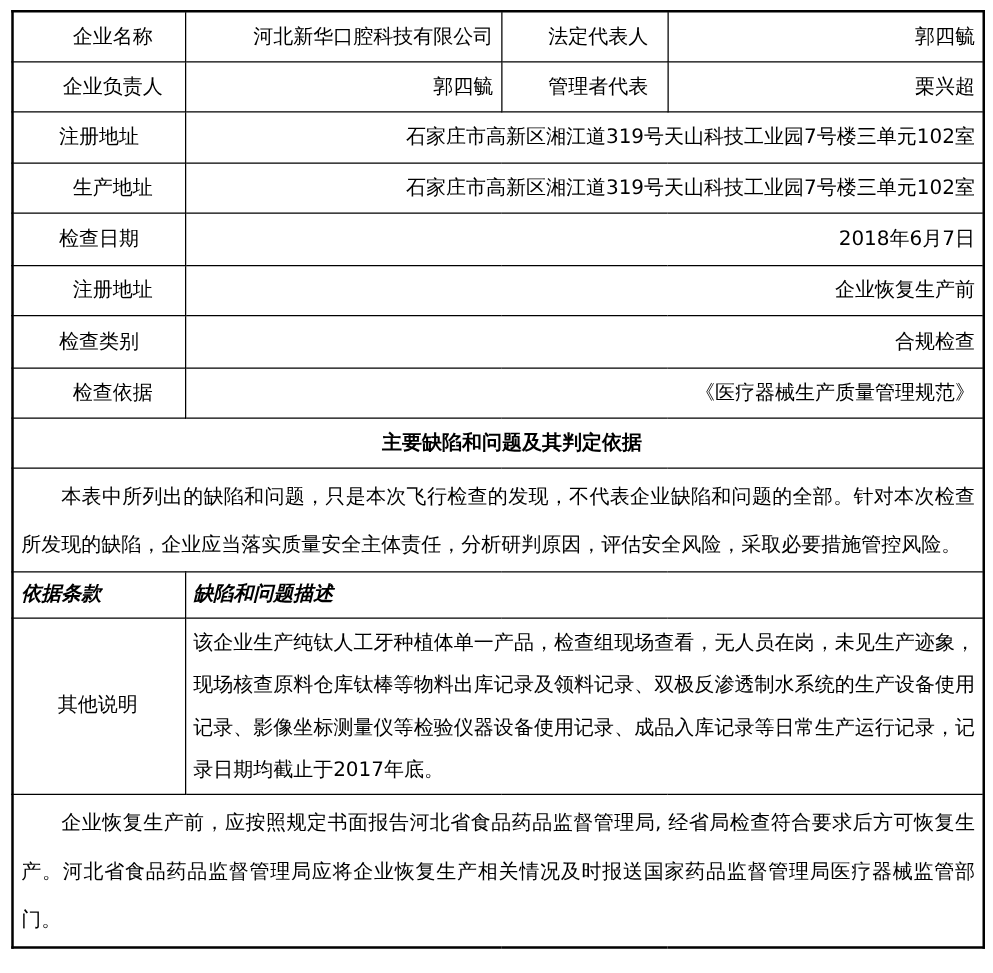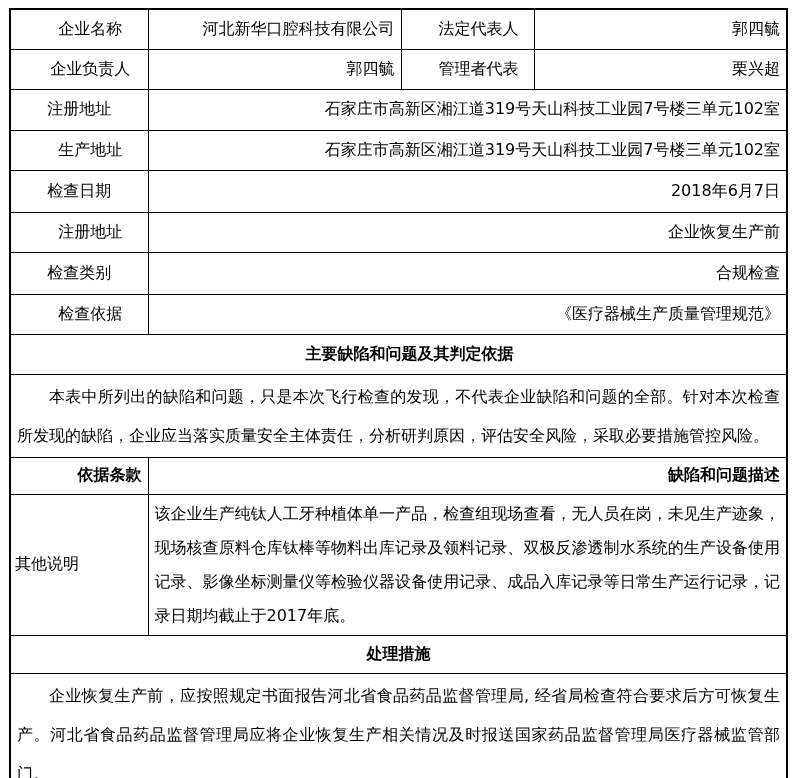--- a/index.html
+++ b/index.html
@@ -35,22 +35,23 @@
   }
   td.value-cell {
     text-align: right;
   }
   td.section-header {
     text-align: center;
     font-weight: bold;
     font-size: 17px;
   }
   td.col-header {
-    text-align: right;
+    text-align: left;
     font-weight: bold;
+    font-style: italic;
   }
   td.para-cell {
     text-align: justify;
     line-height: 2.45;
     padding: 4px 12px 4px 14px;
   }
   td.para-cell .indent {
     text-indent: 2em;
     display: block;
   }
@@ -134,27 +135,24 @@
         <span class="indent">本表中所列出的缺陷和问题，只是本次飞行检查的发现，不代表企业缺陷和问题的全部。针对本次检查所发现的缺陷，企业应当落实质量安全主体责任，分析研判原因，评估安全风险，采取必要措施管控风险。</span>
       </td>
     </tr>
 
     <tr class="r37">
       <td class="col-header">依据条款</td>
       <td class="col-header" colspan="3">缺陷和问题描述</td>
     </tr>
 
     <tr class="r130">
-      <td style="text-align:left; padding-left:4px;">其他说明</td>
+      <td style="text-align:center; padding-left:4px;">其他说明</td>
       <td class="desc-cell" colspan="3">该企业生产纯钛人工牙种植体单一产品，检查组现场查看，无人员在岗，未见生产迹象，现场核查原料仓库钛棒等物料出库记录及领料记录、双极反渗透制水系统的生产设备使用记录、影像坐标测量仪等检验仪器设备使用记录、成品入库记录等日常生产运行记录，记录日期均截止于2017年底。</td>
     </tr>
 
-    <tr class="r38">
-      <td class="section-header" colspan="4">处理措施</td>
-    </tr>
 
     <tr class="r78">
       <td class="para-cell" colspan="4">
         <span class="indent">企业恢复生产前，应按照规定书面报告河北省食品药品监督管理局, 经省局检查符合要求后方可恢复生产。河北省食品药品监督管理局应将企业恢复生产相关情况及时报送国家药品监督管理局医疗器械监管部门。</span>
       </td>
     </tr>
 
   </tbody>
     </table>
 </div>

